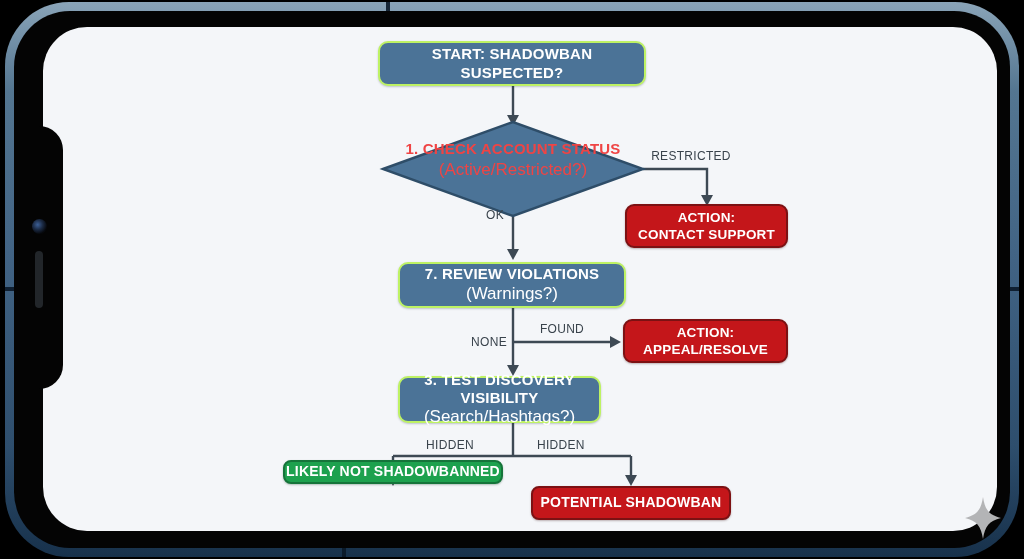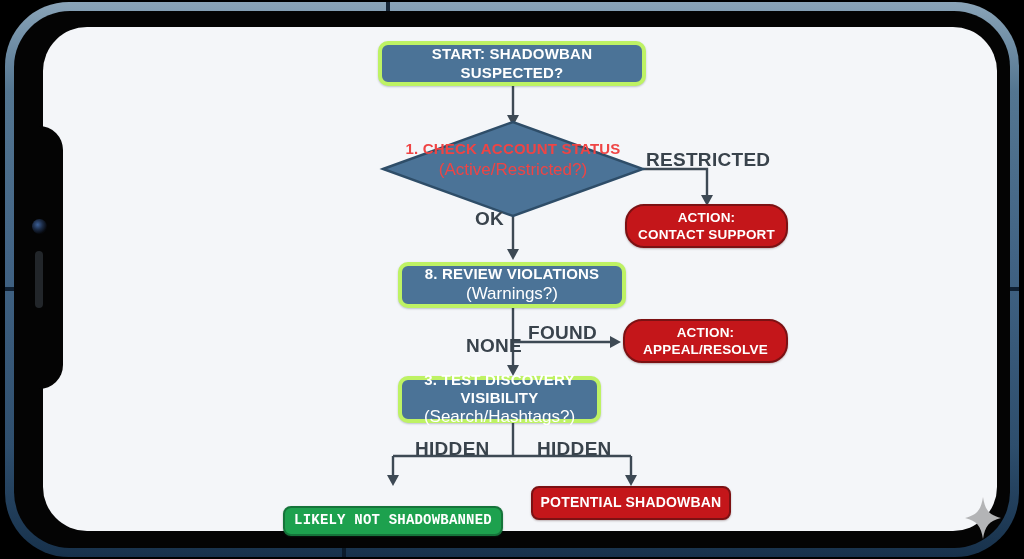--- a/index.html
+++ b/index.html
@@ -14,29 +14,29 @@
   .camera{position:absolute;left:32px;top:219px;width:15px;height:15px;border-radius:50%;
           background:radial-gradient(circle at 38% 38%,#3c5f95 0%,#1b2a44 38%,#06080c 70%);}
   .speaker{position:absolute;left:35px;top:251px;width:8px;height:57px;border-radius:4px;background:#22262a;}
   .seam{position:absolute;background:rgba(10,24,40,.9);}
   .sparkle{position:absolute;left:965px;top:497px;}
   
   .flow{position:absolute;left:0;top:0;width:1024px;height:559px;}
   .connectors{position:absolute;left:0;top:0;}
   .node{position:absolute;box-sizing:border-box;display:flex;flex-direction:column;align-items:center;
         justify-content:center;text-align:center;color:#fff;line-height:1.22;}
-  .blue{background:#4b7397;border:4px solid #bef264;border-radius:10px;box-shadow:0 1px 2px rgba(30,50,70,.25);}
-  .red{background:#c4161a;border:2px solid #7c1113;border-radius:19px;box-shadow:0 1px 2px rgba(60,20,20,.3);}
+  .blue{background:#4b7397;border:2px solid #bef264;border-radius:10px;box-shadow:0 1px 2px rgba(30,50,70,.25);}
+  .red{background:#c4161a;border:2px solid #7c1113;border-radius:9px;box-shadow:0 1px 2px rgba(60,20,20,.3);}
   .green{background:#1da14e;border:2px solid #15743a;border-radius:8px;box-shadow:0 1px 2px rgba(20,60,35,.3);}
   .t1{font-weight:700;font-size:15px;letter-spacing:.2px;}
   .t2{font-weight:400;font-size:17px;}
   .red .t1,.red .t2{font-weight:700;font-size:13.5px;letter-spacing:.2px;line-height:17px;}
   .rt{font-weight:700;font-size:14px;letter-spacing:.2px;}
   .dtext{position:absolute;left:388px;top:139px;width:250px;text-align:center;color:#ef4444;line-height:1.3;}
-  .lbl{position:absolute;font-size:19px;font-weight:700;color:#39434c;letter-spacing:.3px;}
+  .lbl{position:absolute;font-size:12px;font-weight:400;color:#39434c;letter-spacing:.3px;}
 </style>
 </head>
 <body>
 
 <div class="stage">
 
   <div class="frame"></div>
   <div class="seam" style="left:386px;top:2px;width:4px;height:10px;"></div>
   <div class="seam" style="left:342px;top:547px;width:4px;height:10px;"></div>
   <div class="seam" style="left:5px;top:287px;width:10px;height:4px;"></div>
@@ -78,35 +78,35 @@
       <div class="t1">1. CHECK ACCOUNT STATUS</div>
       <div class="t2">(Active/Restricted?)</div>
     </div>
 
     <div class="node red" style="left:625px;top:204px;width:163px;height:44px;">
       <span class="t1">ACTION:</span>
       <span class="t2">CONTACT SUPPORT</span>
     </div>
 
     <div class="node blue" style="left:398px;top:262px;width:228px;height:46px;">
-      <span class="t1">8. REVIEW VIOLATIONS</span>
+      <span class="t1">7. REVIEW VIOLATIONS</span>
       <span class="t2">(Warnings?)</span>
     </div>
 
     <div class="node red" style="left:623px;top:319px;width:165px;height:44px;">
       <span class="t1">ACTION:</span>
       <span class="t2">APPEAL/RESOLVE</span>
     </div>
 
     <div class="node blue" style="left:398px;top:376px;width:203px;height:47px;">
       <span class="t1">3. TEST DISCOVERY VISIBILITY</span>
       <span class="t2">(Search/Hashtags?)</span>
     </div>
 
-    <div class="node green" style="left:283px;top:506px;width:220px;height:30px;font-family:Liberation Mono, monospace;">
+    <div class="node green" style="left:283px;top:460px;width:220px;height:24px;">
       <span class="rt">LIKELY NOT SHADOWBANNED</span>
     </div>
 
     <div class="node red" style="left:531px;top:486px;width:200px;height:34px;border-radius:8px;align-items:center;">
       <span class="rt">POTENTIAL SHADOWBAN</span>
     </div>
 
     <div class="lbl" style="left:646px;top:149px;width:90px;text-align:center;">RESTRICTED</div>
     <div class="lbl" style="left:470px;top:208px;width:34px;text-align:right;">OK</div>
     <div class="lbl" style="left:528px;top:322px;width:68px;text-align:center;">FOUND</div>

